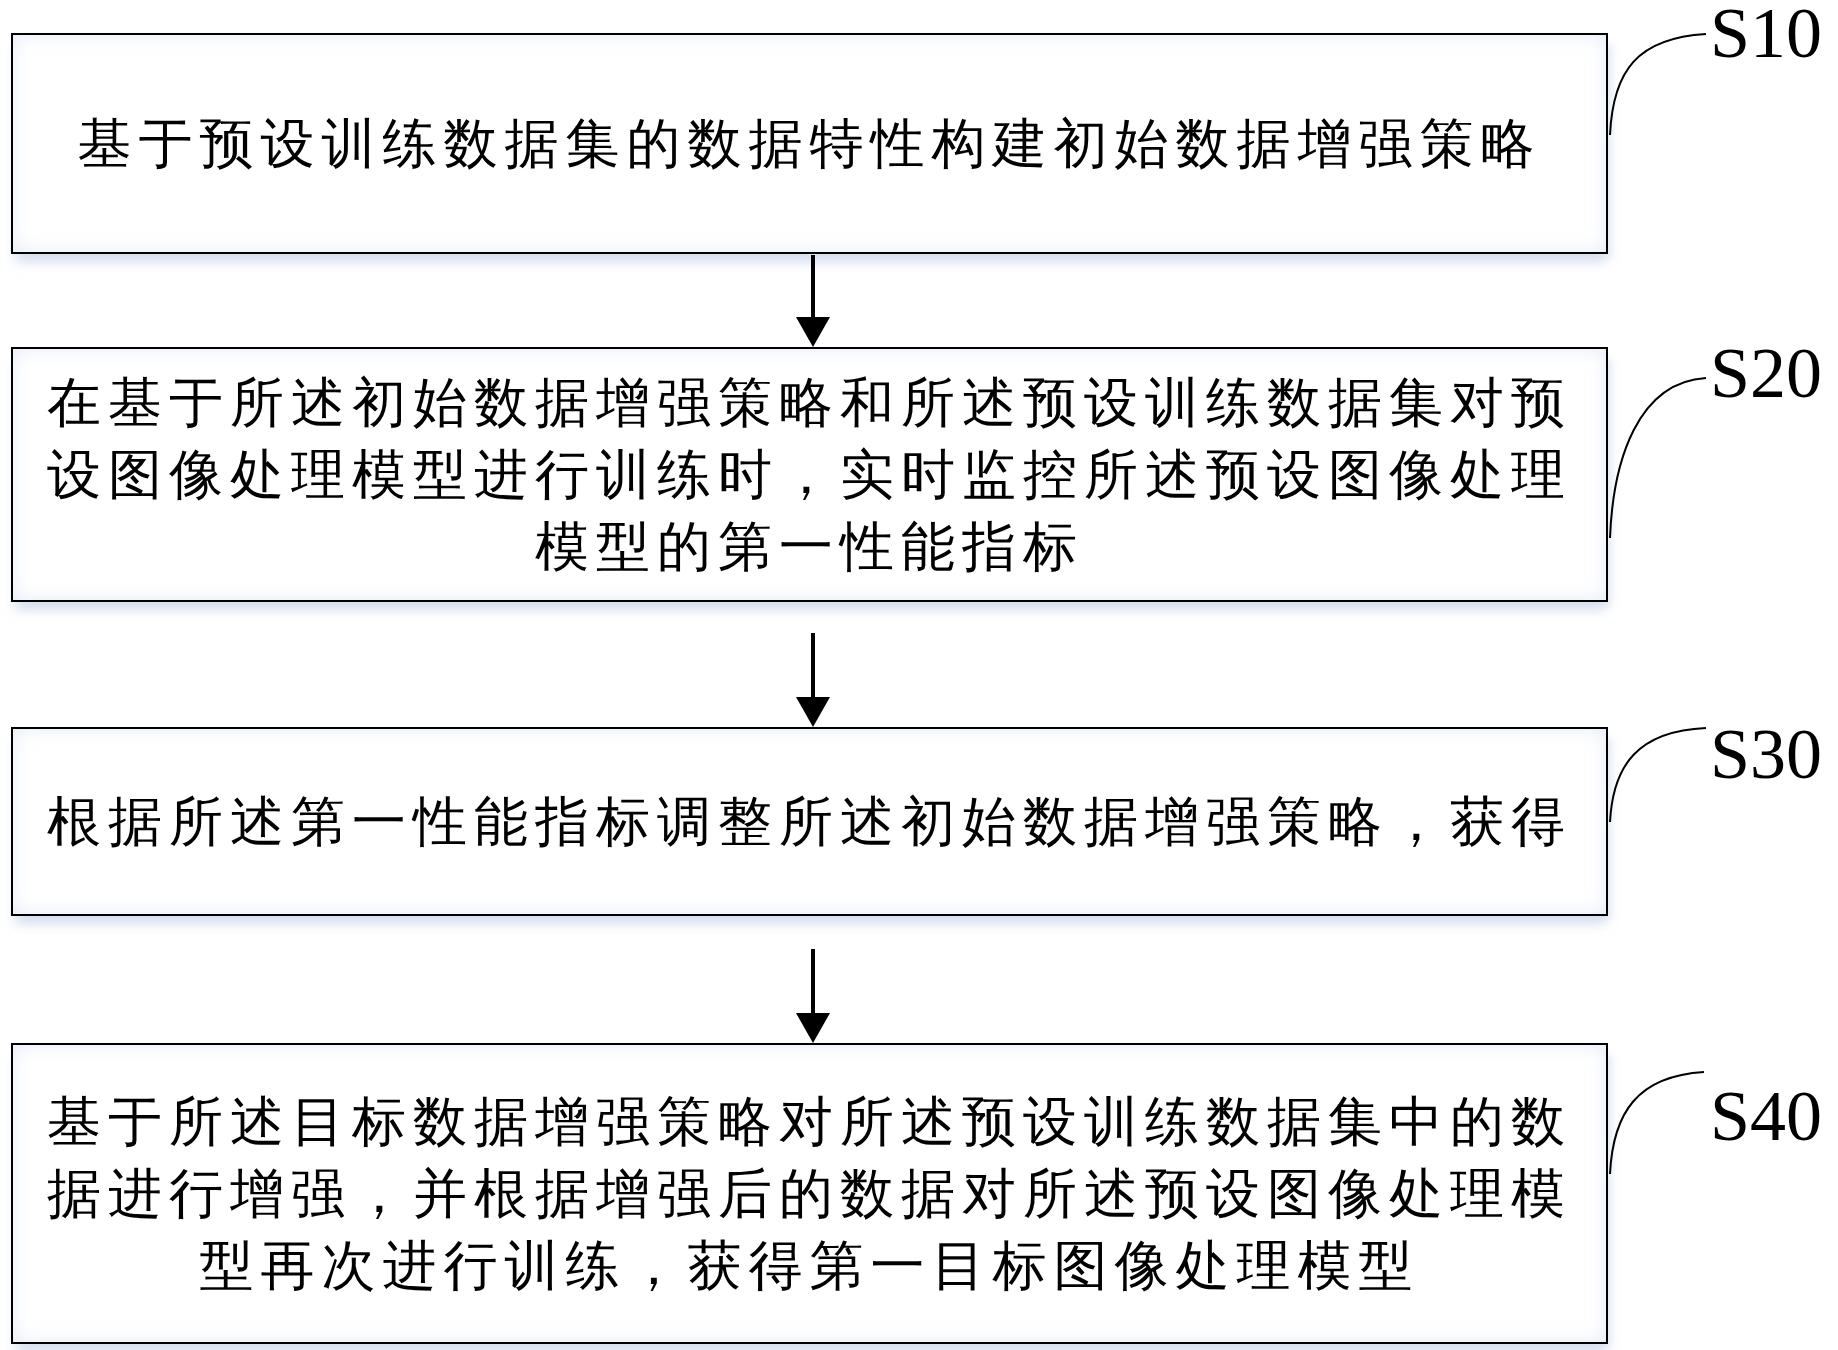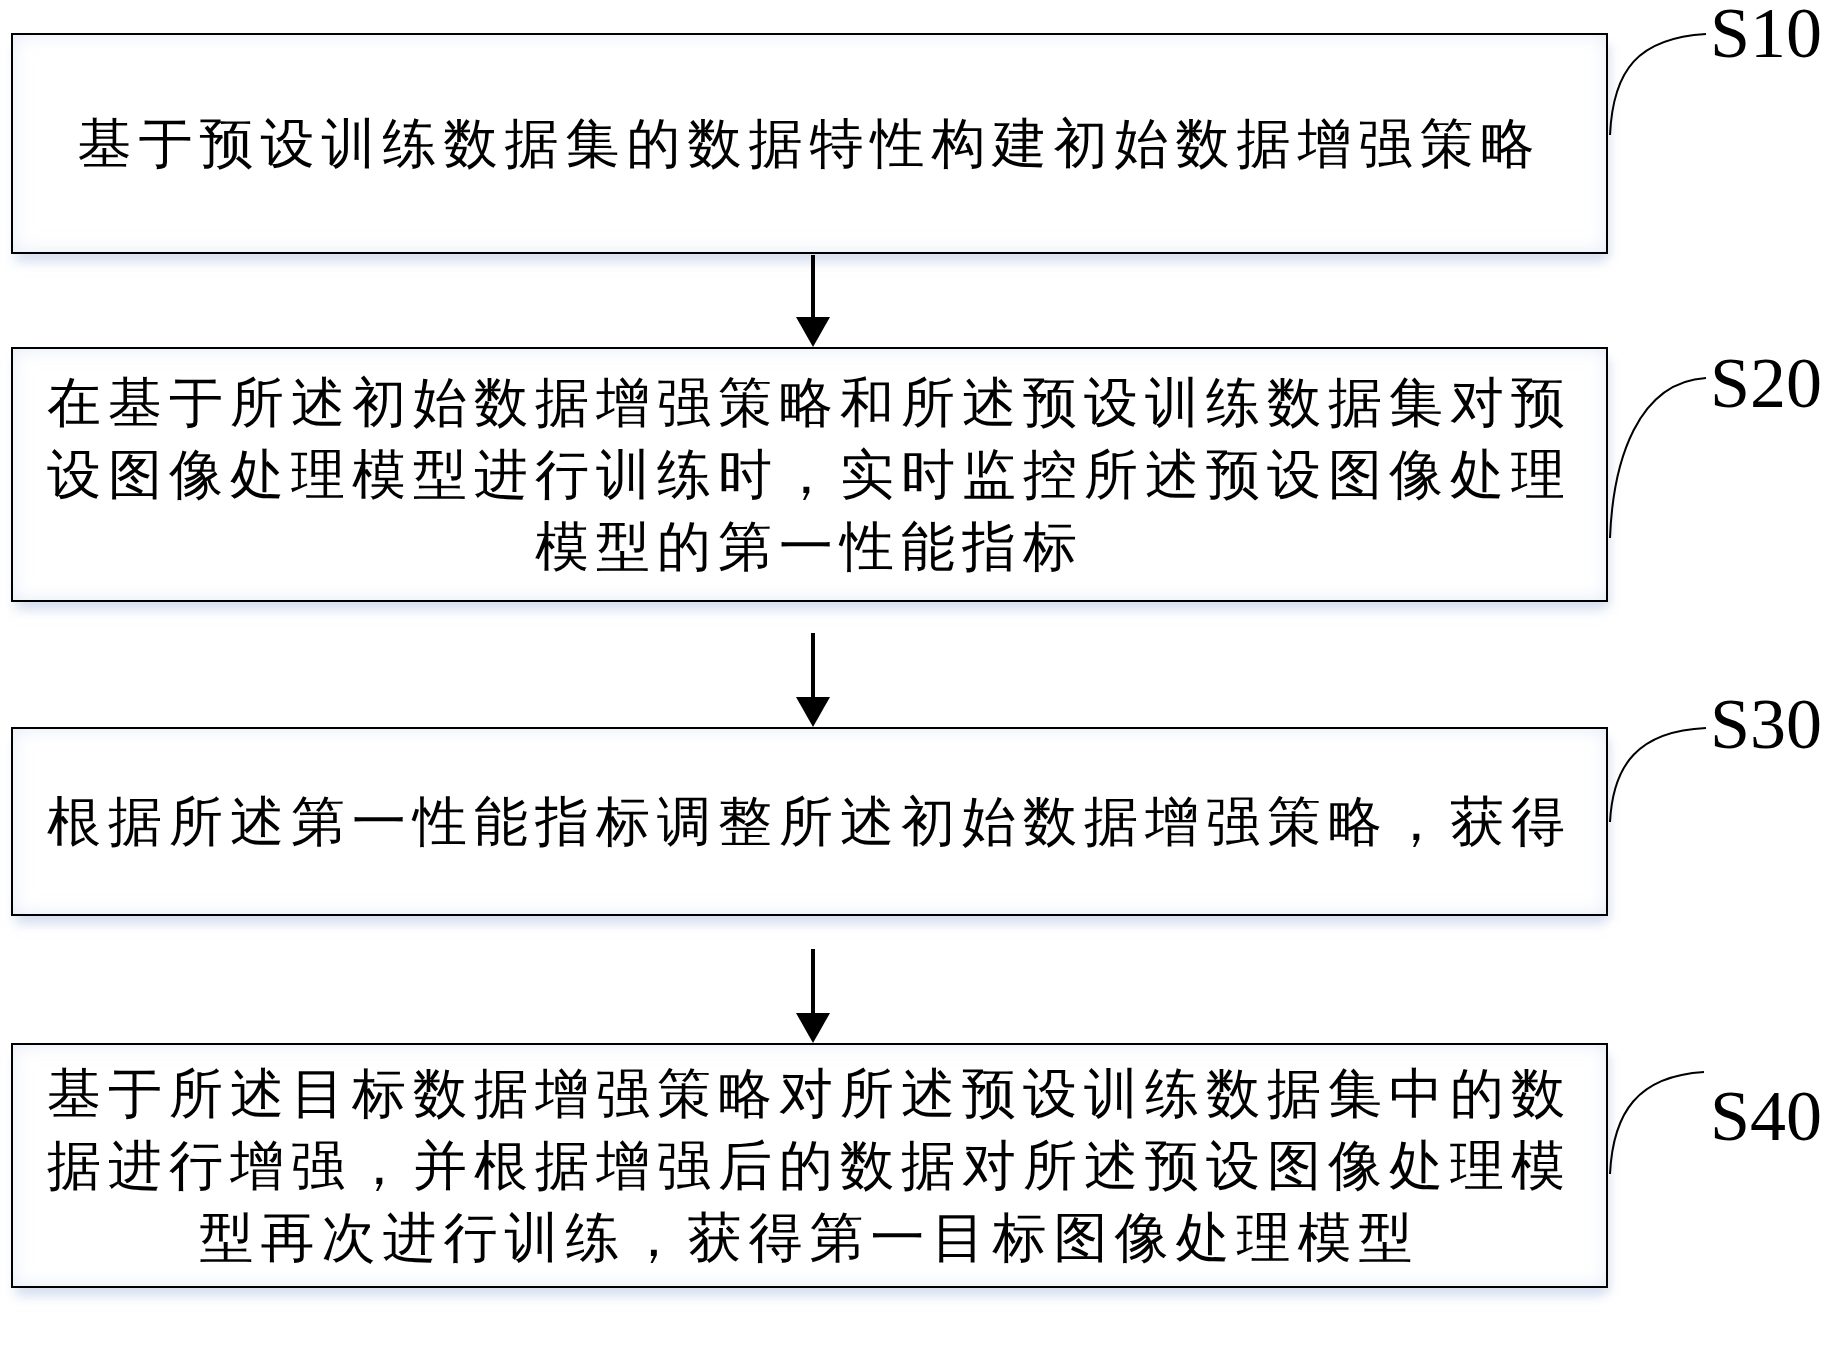--- a/index.html
+++ b/index.html
@@ -27,43 +27,43 @@
       8px 8px 8px -4px rgba(205, 216, 236, 0.45),
       inset 0 0 18px rgba(206, 218, 240, 0.55);
     display: flex;
     flex-direction: column;
     justify-content: center;
     align-items: center;
   }
   .box-1 { top: 33px;   height: 221px; }
   .box-2 { top: 347px;  height: 255px; }
   .box-3 { top: 727px;  height: 189px; }
-  .box-4 { top: 1043px; height: 245px; }
+  .box-4 { top: 1043px; height: 301px; }
   .box-line {
     display: block;
     font-size: 54px;
     line-height: 72px;
     letter-spacing: 7px;
     color: #000000;
     white-space: nowrap;
     text-align: center;
   }
   .step-label {
     position: absolute;
     left: 1710px;
     width: 124px;
     font-size: 72px;
     line-height: 72px;
     color: #000000;
     font-family: "Liberation Serif", "DejaVu Serif", serif;
     text-align: left;
   }
   .label-1 { top: -3px; }
-  .label-2 { top: 337px; margin-top: 10px; }
-  .label-3 { top: 688px; }
+  .label-2 { top: 337px; }
+  .label-3 { top: 718px; }
   .label-4 { top: 1080px; }
   .overlay-svg {
     position: absolute;
     left: 0;
     top: 0;
     width: 1838px;
     height: 1350px;
   }
 </style>
 </head>

